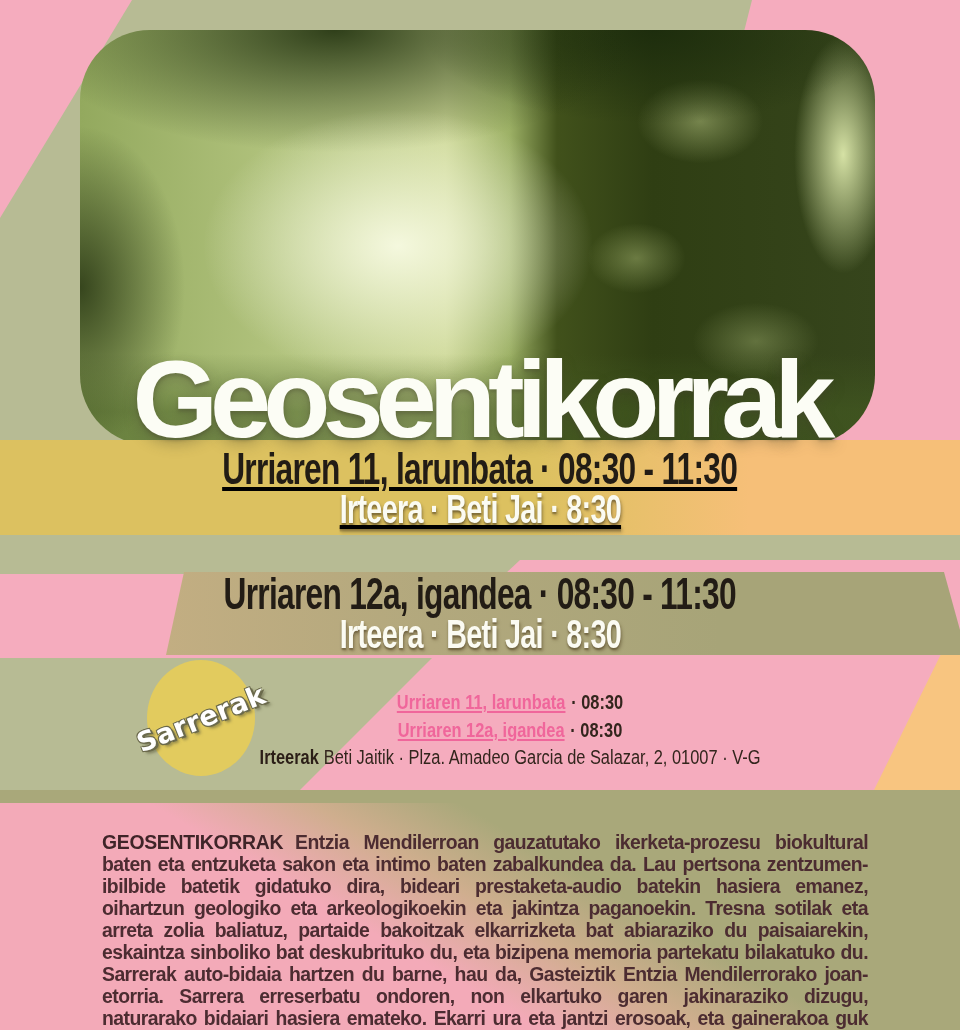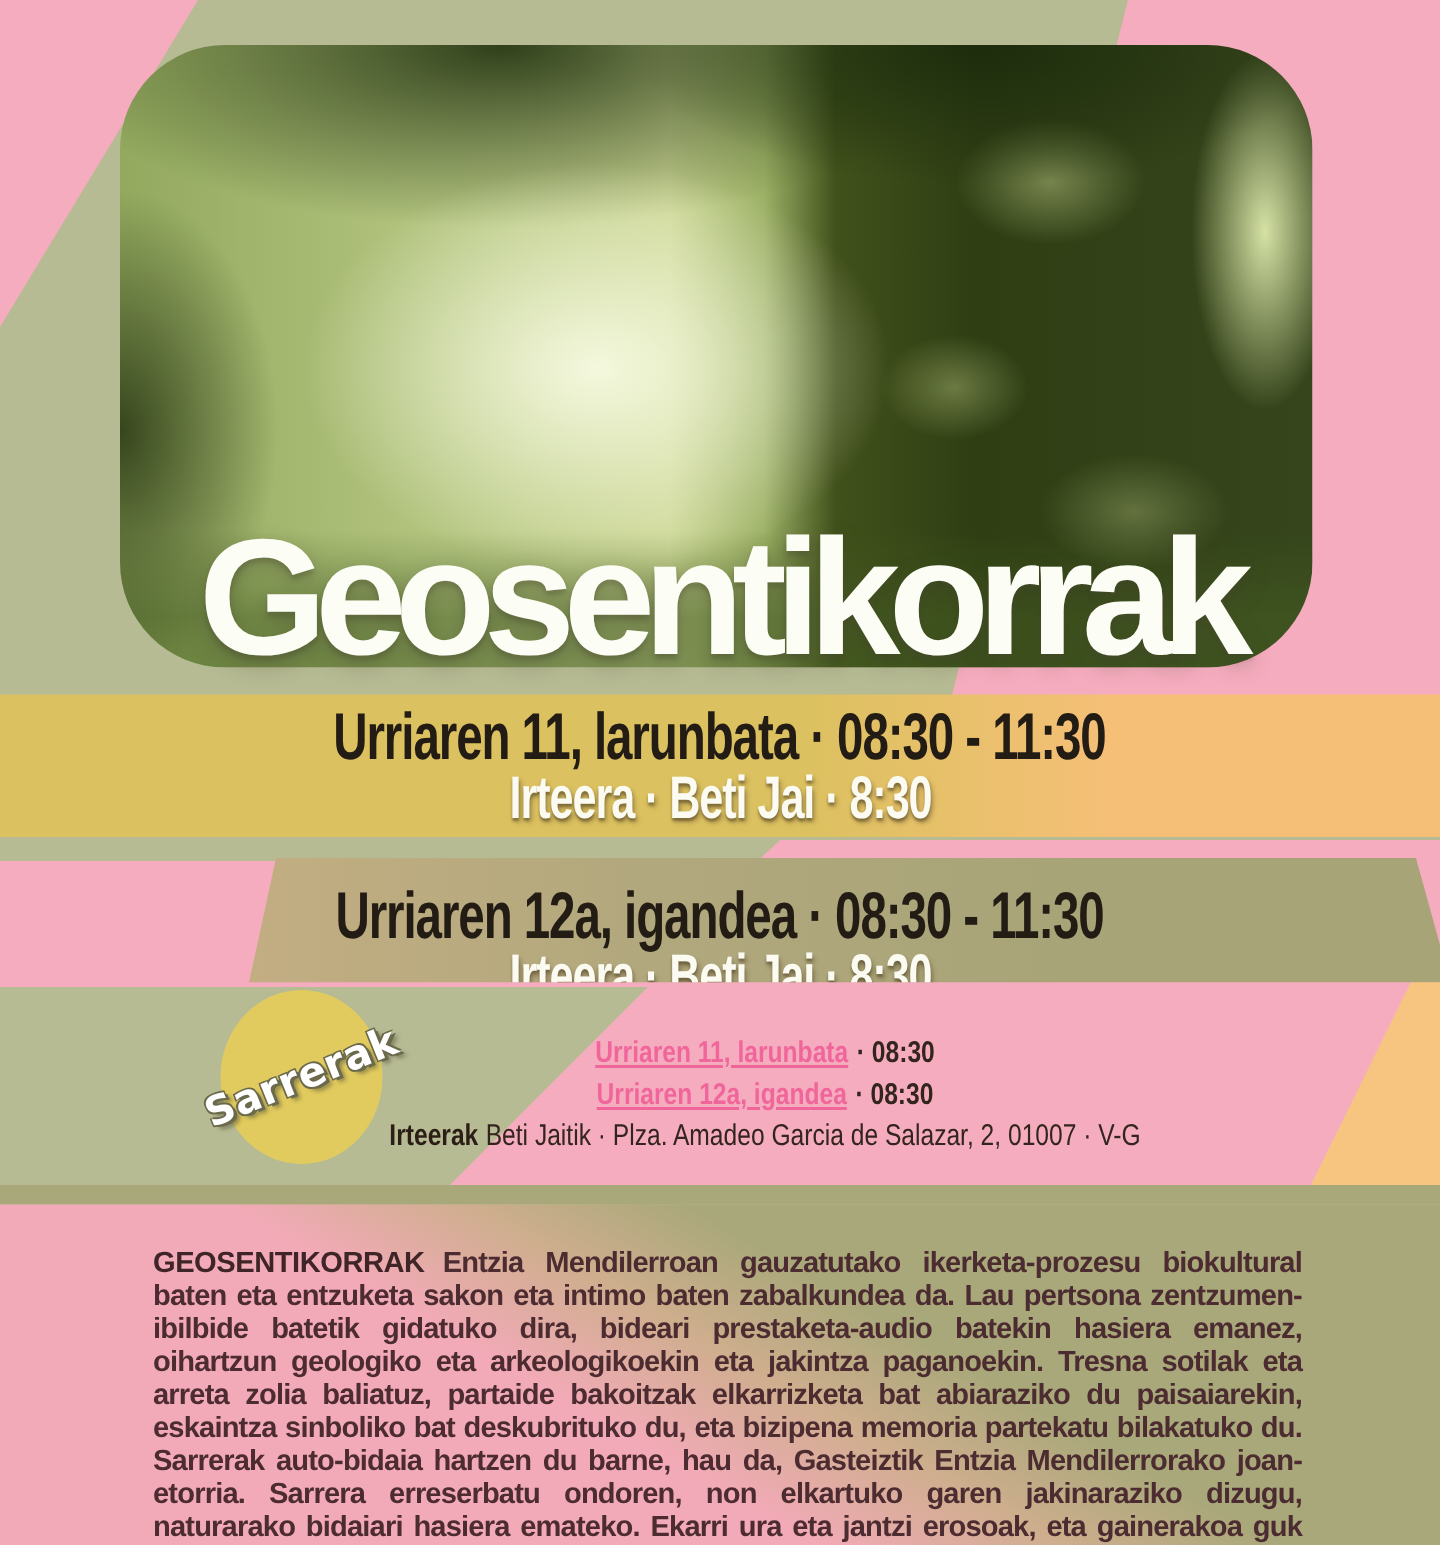--- a/index.html
+++ b/index.html
@@ -30,25 +30,25 @@
     z-index:2;}
 
   
   .title{left:0;top:344px;width:960px;text-align:center;z-index:6;
          font-weight:bold;font-size:110px;line-height:1;letter-spacing:-8px;
          color:#fcfdf5;
          text-shadow:0 3px 3px rgba(70,70,45,.30),0 6px 14px rgba(70,70,45,.35);}
 
   
   .band{left:0;width:960px;display:flex;flex-direction:column;align-items:center;z-index:4;}
-  .band1{top:463px;height:95px;padding-top:7px;box-sizing:border-box;
-         background:linear-gradient(90deg,#dcc160 0%,#dcc160 56%,#f6bf78 78%,#f6bf78 100%);}
+  .band1{top:440px;height:95px;padding-top:7px;box-sizing:border-box;
+         background:linear-gradient(90deg,#dcc160 0%,#dcc160 56%,#f6bf78 78%,#f6bf78 100%);text-decoration:underline;}
   .band2{top:572px;height:99px;
          background:linear-gradient(90deg,#c9b084 6%,#b2a87d 45%,#a7a478 75%);
-         clip-path:polygon(184px 0,944px 0,960px 58px,960px 83px,166px 83px);justify-content:flex-end;}
+         clip-path:polygon(184px 0,944px 0,960px 58px,960px 83px,166px 83px);}
   .date{font-size:44px;font-weight:bold;letter-spacing:-1px;line-height:43px;color:#221c15;
         transform:scaleX(.72);transform-origin:center;white-space:nowrap;}
   .meet{font-size:40px;font-weight:bold;letter-spacing:-1px;line-height:39px;color:#fbfbf2;
         transform:scaleX(.72);transform-origin:center;white-space:nowrap;
         text-shadow:0 2px 2px rgba(80,65,35,.5),2px 3px 4px rgba(80,65,35,.4);}
 
   
   .mid{left:0;top:560px;width:960px;height:230px;background:#f5acbe;z-index:1;}
   .mid-sage-gap{position:absolute;left:0;top:0;width:520px;height:14px;background:#b7bb94;
                 clip-path:polygon(0 0,520px 0,505px 14px,0 14px);}

